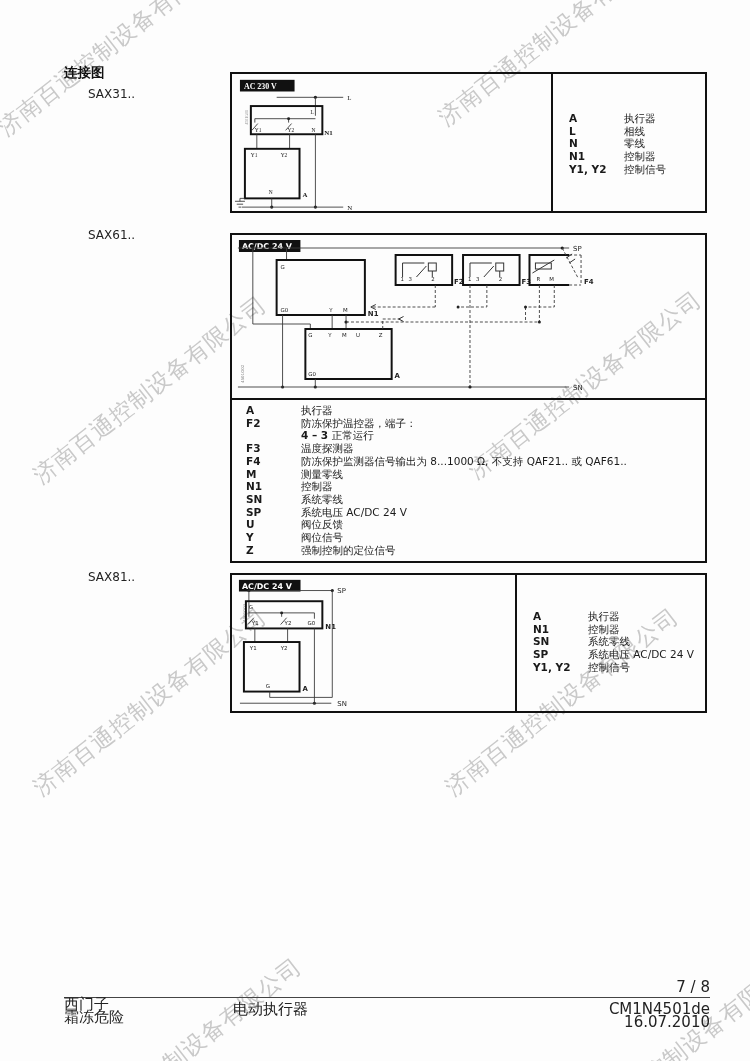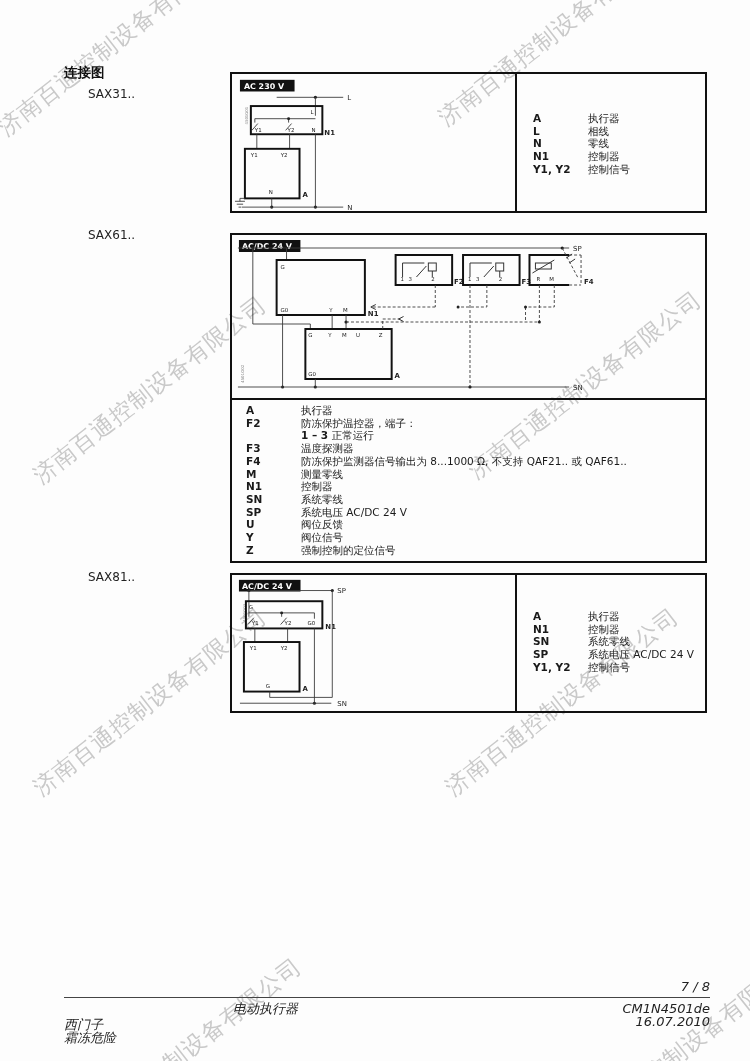--- a/index.html
+++ b/index.html
@@ -15,21 +15,21 @@
   .cell-diagram{border-right:2px solid #111;box-sizing:border-box;flex:none;}
   .fig2-top{border-bottom:2px solid #111;box-sizing:border-box;}
   .legend{box-sizing:border-box;}
   .legend-row{display:flex;font-size:10.5px;line-height:12.7px;}
   .legend-row .term{width:55px;flex:none;font-weight:bold;}
   .legend-row .desc b{font-weight:bold;}
   .pad1{padding:38px 4px 0 16px;}
   .pad2{padding:4px 4px 0 14px;}
   .pad3{padding:35px 4px 0 16px;}
   .footer-line{border-top:1px solid #444;height:0;}
-  .ftext{font-size:13px;line-height:12.5px;color:#222;font-style:italic;}
+  .ftext{font-size:15px;line-height:12.5px;color:#222;}
   .right{text-align:right;}
   svg text{fill:#222;}
   svg .wire{stroke:#3a3a3a;stroke-width:0.9;fill:none;}
   svg .dash{stroke:#3a3a3a;stroke-width:0.9;fill:none;stroke-dasharray:3,2;}
   svg .bold-box{stroke:#111;stroke-width:2;fill:none;}
   svg .thin{stroke:#333;stroke-width:1;fill:none;}
   svg .dot{fill:#222;}
   svg .tname{font-weight:bold;font-size:7px;}
   svg .tlabel{font-size:5.5px;}
   svg .trail{font-size:7px;}
@@ -49,21 +49,21 @@
   <span class="wm" style="left:562px;top:702px;">济南百通控制设备有限公司</span>
   <span class="wm" style="left:185px;top:1052px;">济南百通控制设备有限公司</span>
   <span class="wm" style="left:685px;top:1048px;">济南百通控制设备有限公司</span>
 
   <div class="abs heading" style="left:64px;top:64px;">连接图</div>
   <div class="abs model" style="left:64px;top:87px;">SAX31..</div>
   <div class="abs model" style="left:64px;top:228px;">SAX61..</div>
   <div class="abs model" style="left:64px;top:570px;">SAX81..</div>
 
   <div class="abs fig fig-split" style="left:230px;top:72px;width:477px;height:141px;">
-    <div class="cell-diagram" style="width:285px;">
+    <div class="cell-diagram" style="width:321px;font-family:Liberation Serif, serif;">
       <svg width="283" height="137" viewBox="0 0 285 141" preserveAspectRatio="none">
         <g>
           <rect x="8" y="6" width="55" height="12" fill="#111"></rect>
           <text class="chiptext" x="12" y="15">AC 230 V</text>
         </g>
         <text class="code" transform="rotate(-90 16 52)" x="16" y="52">4501G01</text>
 
         <g>
           <line class="wire" x1="45" y1="24" x2="112" y2="24"></line>
           <circle class="dot" cx="84" cy="24" r="1.6"></circle>
@@ -230,21 +230,21 @@
         <div class="legend-row">
           <span class="term">A</span>
           <span class="desc">执行器</span>
         </div>
         <div class="legend-row">
           <span class="term">F2</span>
           <span class="desc">防冻保护温控器，端子：</span>
         </div>
         <div class="legend-row">
           <span class="term"></span>
-          <span class="desc"><b>1 – 3 </b>正常运行</span>
+          <span class="desc"><b>4 – 3 </b>正常运行</span>
         </div>
         <div class="legend-row">
           <span class="term">F3</span>
           <span class="desc">温度探测器</span>
         </div>
         <div class="legend-row">
           <span class="term">F4</span>
           <span class="desc">防冻保护监测器信号输出为 8...1000 Ω, 不支持 QAF21.. 或 QAF61..</span>
         </div>
         <div class="legend-row">
@@ -343,21 +343,21 @@
         </div>
         <div class="legend-row">
           <span class="term">Y1, Y2</span>
           <span class="desc">控制信号</span>
         </div>
       </div>
   </div>
 
   <div class="abs ftext right" style="left:500px;top:981px;width:210px;">7 / 8</div>
   <div class="abs footer-line" style="left:64px;top:997px;width:646px;"></div>
-  <div class="abs ftext" style="left:64px;top:1019px;">
+  <div class="abs ftext" style="left:64px;top:998px;">
     <div>西门子</div>
     <div>霜冻危险</div>
   </div>
   <div class="abs ftext" style="left:233px;top:1003px;">电动执行器</div>
   <div class="abs ftext right" style="left:500px;top:1003px;width:210px;">
     <div>CM1N4501de</div>
     <div>16.07.2010</div>
   </div>
 
 </div>

